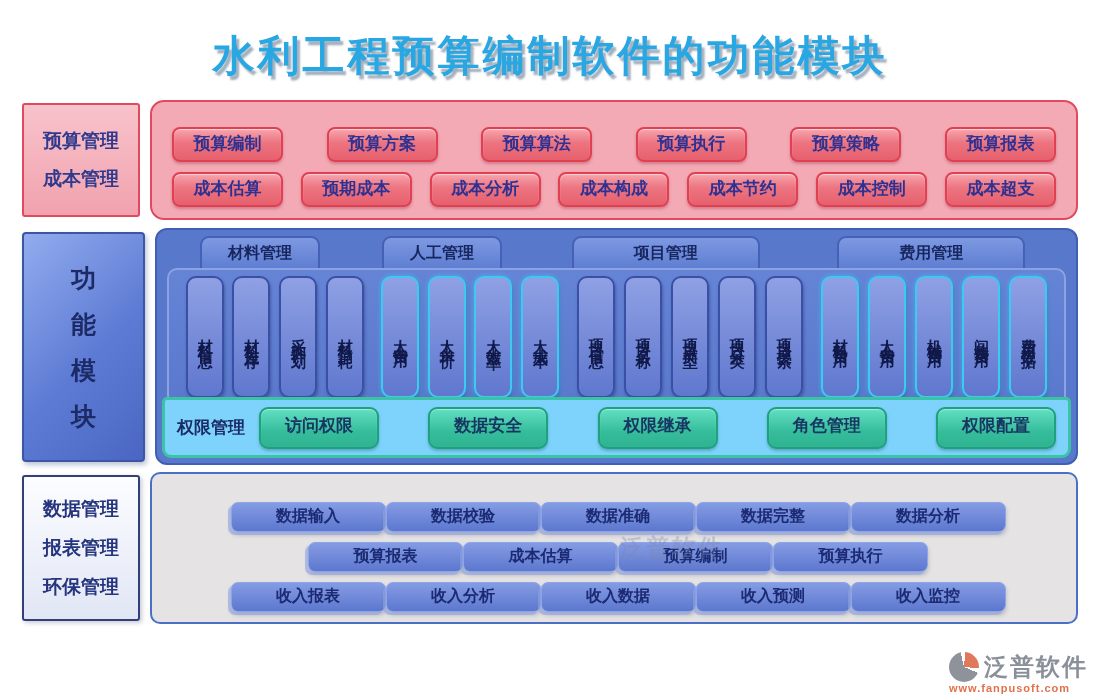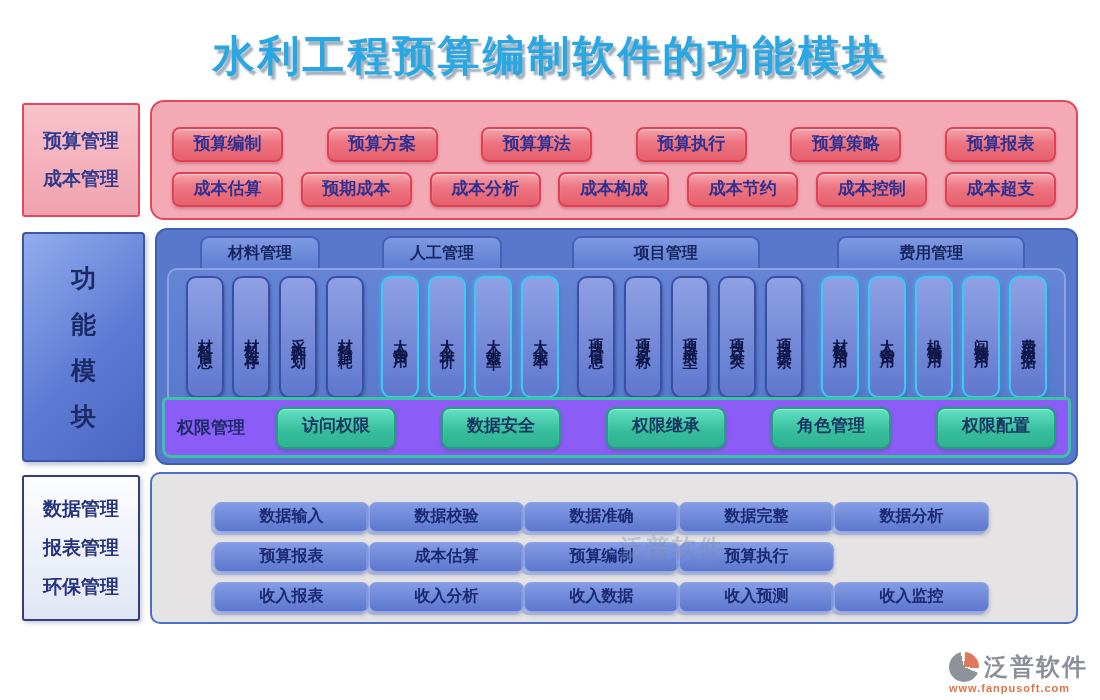--- a/index.html
+++ b/index.html
@@ -51,33 +51,33 @@
   .pill-groups{display:flex;width:100%;}
   .group-pills{display:flex;justify-content:space-evenly;align-items:center;}
   .pill{width:34px;height:118px;border-radius:10px;display:flex;align-items:center;justify-content:center;
         writing-mode:vertical-rl;text-orientation:upright;letter-spacing:5px;cursor:default;
         font-size:15px;font-weight:bold;color:#10194A;
         background:linear-gradient(180deg,#8FA0E4 0%,#5F77CE 100%);
         box-shadow:1px 2px 3px rgba(20,30,80,.35);}
   .pill-navy{border:2px solid #3A50A4;}
   .pill-cyan{border:2px solid #3FC8F2;box-shadow:0 0 4px rgba(60,200,240,.8),1px 2px 3px rgba(20,30,80,.35);}
   .perm-row{position:absolute;left:5px;right:5px;bottom:5px;height:55px;
-            background:#8b5cf6;border:3px solid #3CC3A6;border-radius:5px 5px 9px 9px;
+            background:#7dd3fc;border:3px solid #3CC3A6;border-radius:5px 5px 9px 9px;
             display:flex;align-items:center;padding:0 12px;}
   .perm-label{font-size:17px;font-weight:bold;color:#1B2B66;white-space:nowrap;}
   .perm-buttons{flex:1;display:flex;justify-content:space-between;margin-left:14px;}
   .perm-btn{height:38px;line-height:34px;padding:0 24px;border:2px solid #1FA07F;border-radius:9px;
             font-size:17px;font-weight:bold;color:#173662;cursor:default;
             background:linear-gradient(180deg,#62DFC2 0%,#35BD9B 60%,#2FB391 100%);
-            box-shadow:0 2px 3px rgba(20,100,80,.35),inset 0 1px 1px rgba(255,255,255,.4);margin-left:17px;}
+            box-shadow:0 2px 3px rgba(20,100,80,.35),inset 0 1px 1px rgba(255,255,255,.4);}
 
   
   .panel-gray{flex:1;position:relative;background:#E5E3E3;border:2px solid #4A6FC4;border-radius:10px;
               padding:28px 14px 0 20px;display:flex;flex-direction:column;gap:10px;}
-  .data-row{display:flex;justify-content:flex-start;padding:0 40px 0 42px;}
+  .data-row{display:flex;justify-content:center;padding:0 40px 0 42px;}
   .data-btn{width:153px;height:28px;line-height:26px;text-align:center;cursor:default;
             font-size:16px;font-weight:bold;color:#1B2A72;border:1px solid #8BA4EA;border-radius:7px;
             background:linear-gradient(180deg,#85 9ce4 0%,#5C77CE 100%);
             background:linear-gradient(180deg,#859CE4 0%,#5C77CE 100%);
             box-shadow:-3px 3px 0 rgba(145,165,225,.6),0 3px 4px rgba(80,90,120,.35);}
   .watermark{position:absolute;left:468px;top:62px;opacity:.35;pointer-events:none;
              color:#7C88AC;text-align:left;line-height:1;}
   .wm-cn{font-size:24px;font-weight:bold;letter-spacing:2px;}
   .wm-en{font-size:8px;letter-spacing:2px;margin-top:3px;}
 

